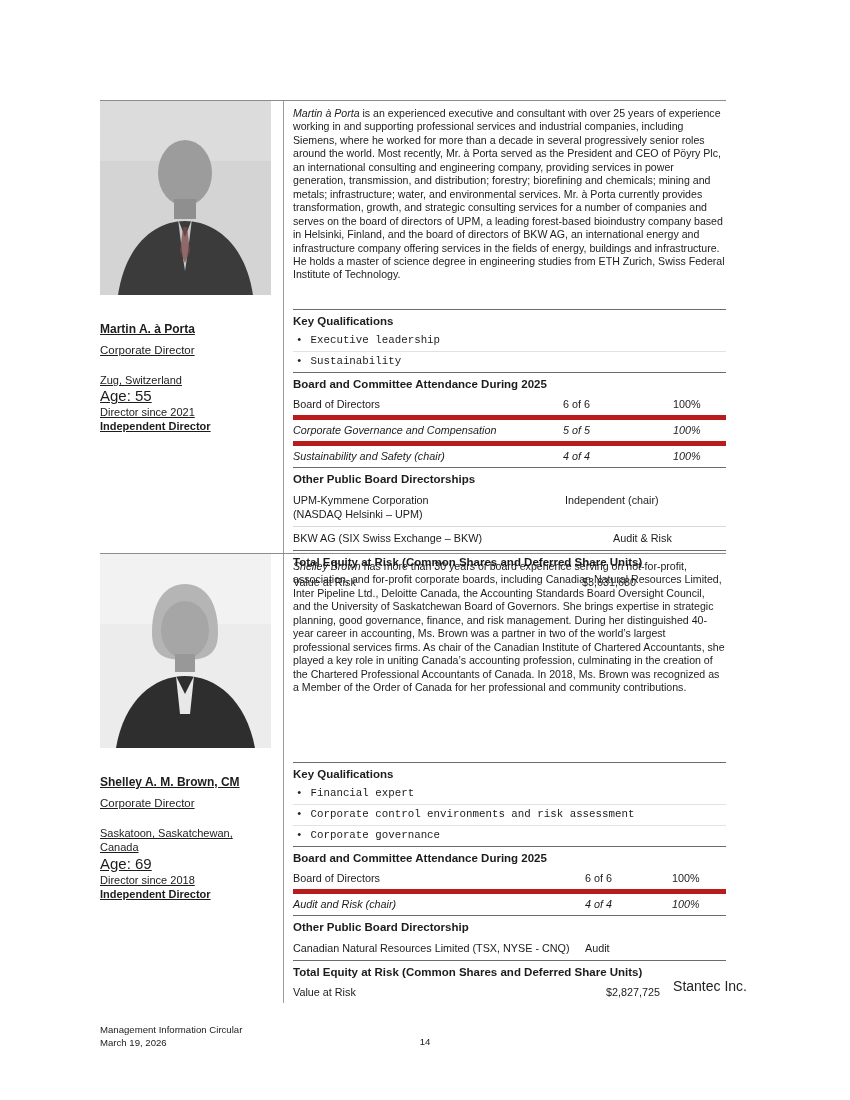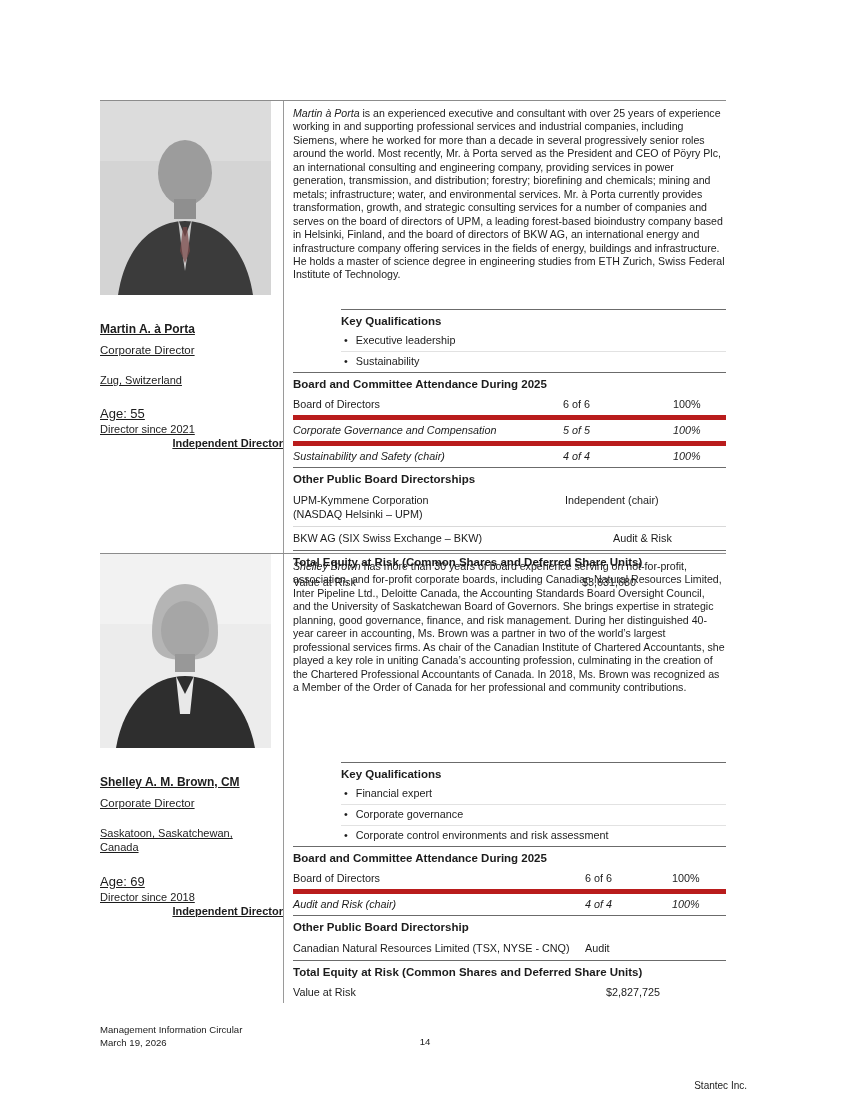--- a/index.html
+++ b/index.html
@@ -32,45 +32,46 @@
   .photo {
     width: 171px;
     height: 194px;
     overflow: hidden;
     display: block;
   }
   .photo svg { display: block; }
   .d-name { font-weight: bold; font-size: 12px; margin-top: 27px; }
   .d-title { font-size: 11.5px; margin-top: 8px; }
   .d-location { font-size: 11px; margin-top: 17px; line-height: 1.3; width: 150px; }
-  .d-age { font-size: 13px; margin-top: 19px; }
+  .d-age { font-size: 15px; }
   .d-since { font-size: 11px; margin-top: 2px; }
-  .d-independent { font-size: 11px; font-weight: bold; margin-top: 2px; text-align: right; }
+  .d-independent { font-size: 11px; font-weight: bold; margin-top: 2px; }
 
   .bio {
     font-size: 10.6px;
     line-height: 1.27;
     padding: 6px 1px 0 0;
     min-height: 196px;
   }
   .bio .lead { font-style: italic; }
 
   .sec { margin-top: 0; }
   .sec-heading {
     border-top: 1px solid #6b6b6b;
     font-weight: bold;
     font-size: 11.5px;
     padding: 5px 0 4px 0;
   }
-  .first-sec { margin-top: 12px; margin-left: 48px; }
+  .first-sec { margin-top: 12px; }
 
   ul.quals { list-style: none; }
   ul.quals li {
     font-size: 10.8px;
     padding: 3px 0 5px 3px;
+    font-family: Liberation Mono, monospace;
   }
   ul.quals li:not(:last-child) { border-bottom: 1px solid #e2e2e2; }
   ul.quals li::before { content: "•"; margin-right: 8px; }
 
   .att-row {
     display: grid;
     grid-template-columns: 270px 110px 1fr;
     font-size: 10.8px;
     padding: 4px 0 5px 0;
   }
@@ -108,22 +109,22 @@
     left: 0;
     right: 0;
     top: 1036px;
     text-align: center;
     font-size: 9.6px;
     color: #222;
   }
   .footer-right {
     position: absolute;
     right: 103px;
-    top: 1080px;
-    font-size: 10px;
+    top: 978px;
+    font-size: 14px;
     color: #222;
   }
 </style>
 </head>
 <body>
 
 <div class="page">
 
   <section class="profile profile-1">
     <div class="left-col">
@@ -217,22 +218,22 @@
       <div class="d-since">Director since 2018</div>
       <div class="d-independent">Independent Director</div>
     </div>
     <div class="right-col">
       <p class="bio"><span class="lead">Shelley Brown</span><span> has more than 30 years of board experience serving on not-for-profit, association, and for-profit corporate boards, including Canadian Natural Resources Limited, Inter Pipeline Ltd., Deloitte Canada, the Accounting Standards Board Oversight Council, and the University of Saskatchewan Board of Governors. She brings expertise in strategic planning, good governance, finance, and risk management. During her distinguished 40-year career in accounting, Ms. Brown was a partner in two of the world’s largest professional services firms. As chair of the Canadian Institute of Chartered Accountants, she played a key role in uniting Canada’s accounting profession, culminating in the creation of the Chartered Professional Accountants of Canada. In 2018, Ms. Brown was recognized as a Member of the Order of Canada for her professional and community contributions.</span></p>
 
       <div class="sec first-sec">
         <div class="sec-heading">Key Qualifications</div>
         <ul class="quals">
           <li>Financial expert</li>
+          <li>Corporate control environments and risk assessment</li>
           <li>Corporate governance</li>
-          <li>Corporate control environments and risk assessment</li>
         </ul>
       </div>
 
       <div class="sec">
         <div class="sec-heading">Board and Committee Attendance During 2025</div>
         <div class="att-row">
           <span>Board of Directors</span>
           <span>6 of 6</span>
           <span>100%</span>
         </div>

